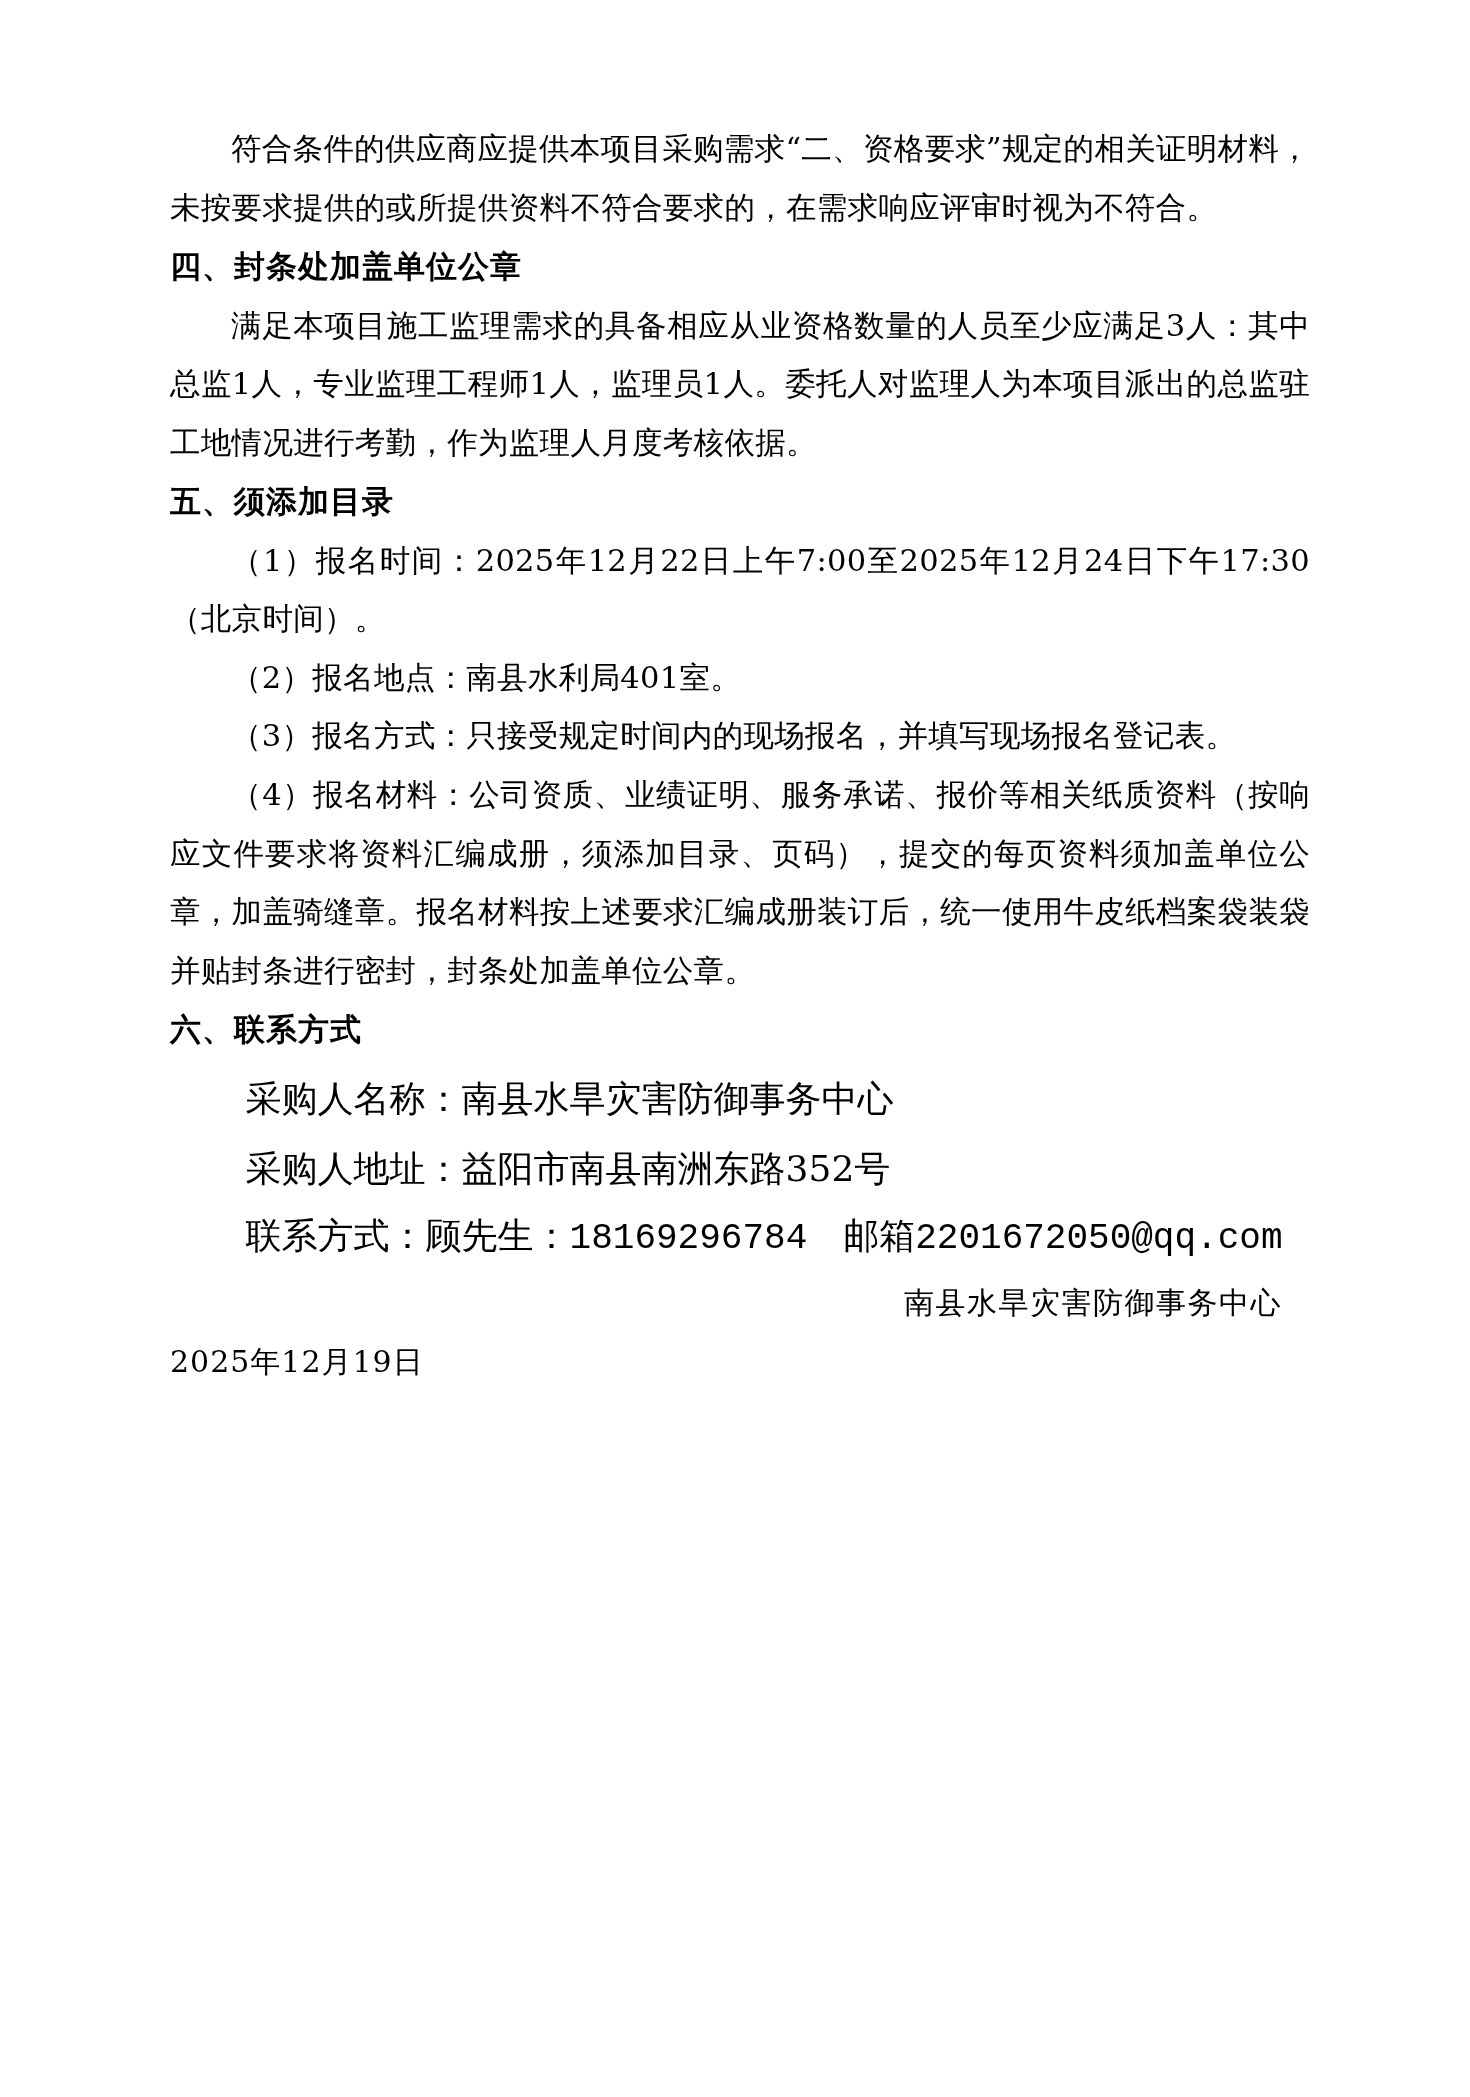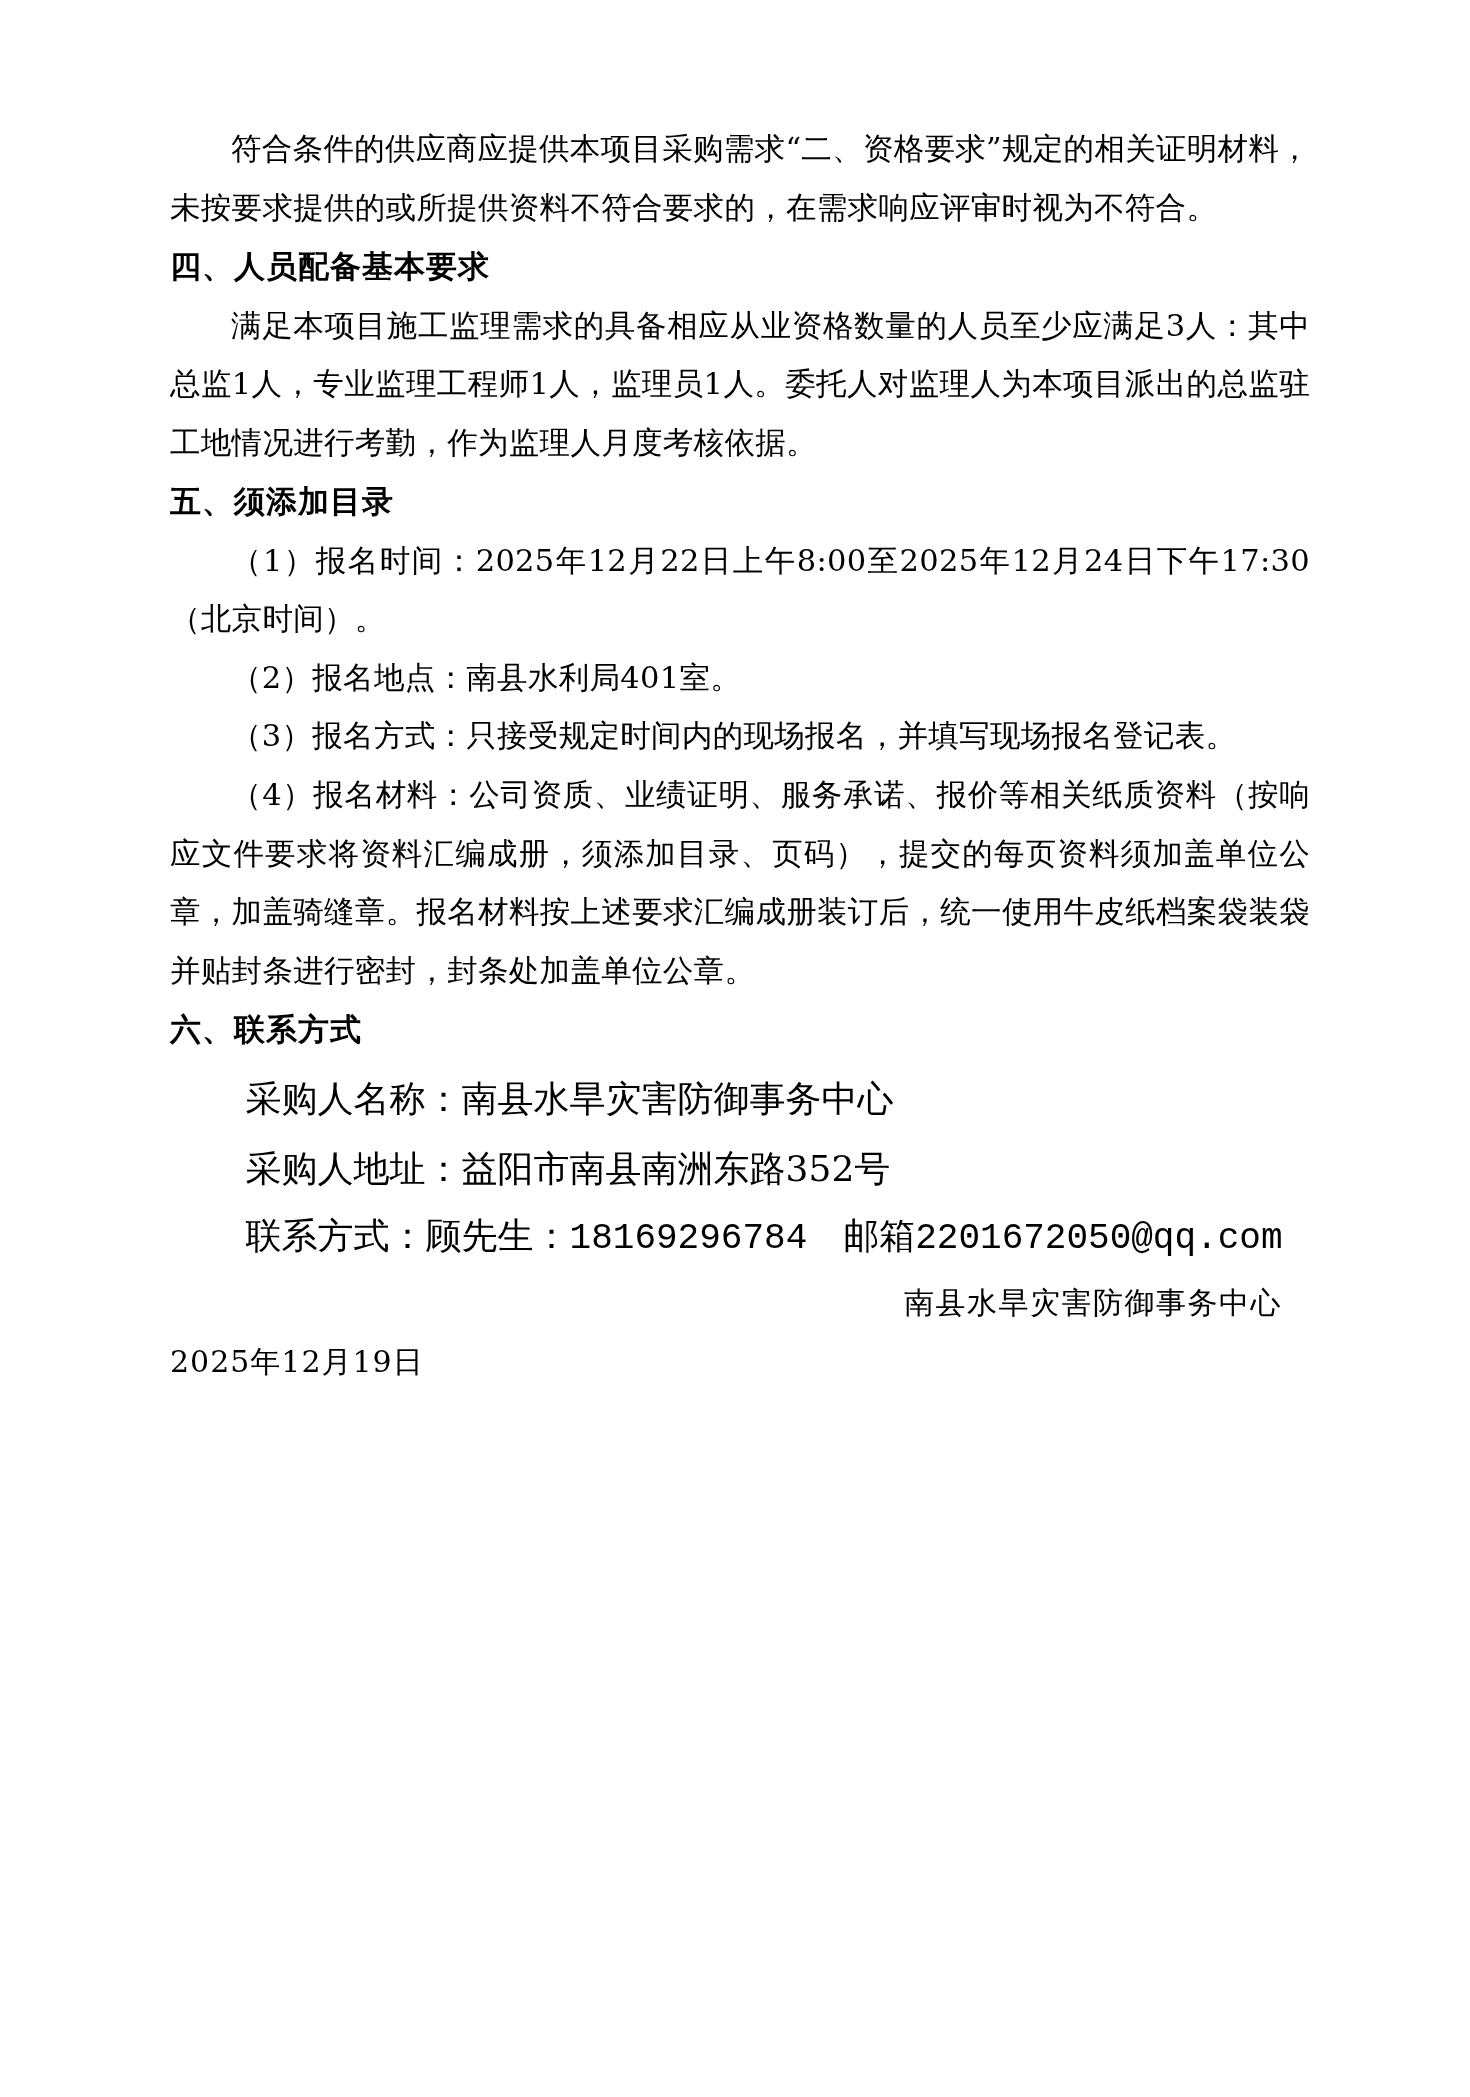--- a/index.html
+++ b/index.html
@@ -64,27 +64,27 @@
     font-family: Liberation Mono, monospace;
   }
 </style>
 </head>
 <body>
 
 <div class="page">
 
   <p class="body-text indent2 para">符合条件的供应商应提供本项目采购需求“二、资格要求”规定的相关证明材料，未按要求提供的或所提供资料不符合要求的，在需求响应评审时视为不符合。</p>
 
-  <p class="heading para">四、人员配备基本要求</p>
+  <p class="heading para">四、封条处加盖单位公章</p>
 
   <p class="body-text indent2 para">满足本项目施工监理需求的具备相应从业资格数量的人员至少应满足3人：其中总监1人，专业监理工程师1人，监理员1人。委托人对监理人为本项目派出的总监驻工地情况进行考勤，作为监理人月度考核依据。</p>
 
   <p class="heading para">五、须添加目录</p>
 
-  <p class="body-text indent2 para">（1）报名时间：2025年12月22日上午8:00至2025年12月24日下午17:30（北京时间）。</p>
+  <p class="body-text indent2 para">（1）报名时间：2025年12月22日上午7:00至2025年12月24日下午17:30（北京时间）。</p>
 
   <p class="body-text indent2 para">（2）报名地点：南县水利局401室。</p>
 
   <p class="body-text indent2 para">（3）报名方式：只接受规定时间内的现场报名，并填写现场报名登记表。</p>
 
   <p class="body-text indent2 para">（4）报名材料：公司资质、业绩证明、服务承诺、报价等相关纸质资料（按响应文件要求将资料汇编成册，须添加目录、页码），提交的每页资料须加盖单位公章，加盖骑缝章。报名材料按上述要求汇编成册装订后，统一使用牛皮纸档案袋装袋并贴封条进行密封，封条处加盖单位公章。</p>
 
   <p class="heading para">六、联系方式</p>
 
   <div class="contact-block">

